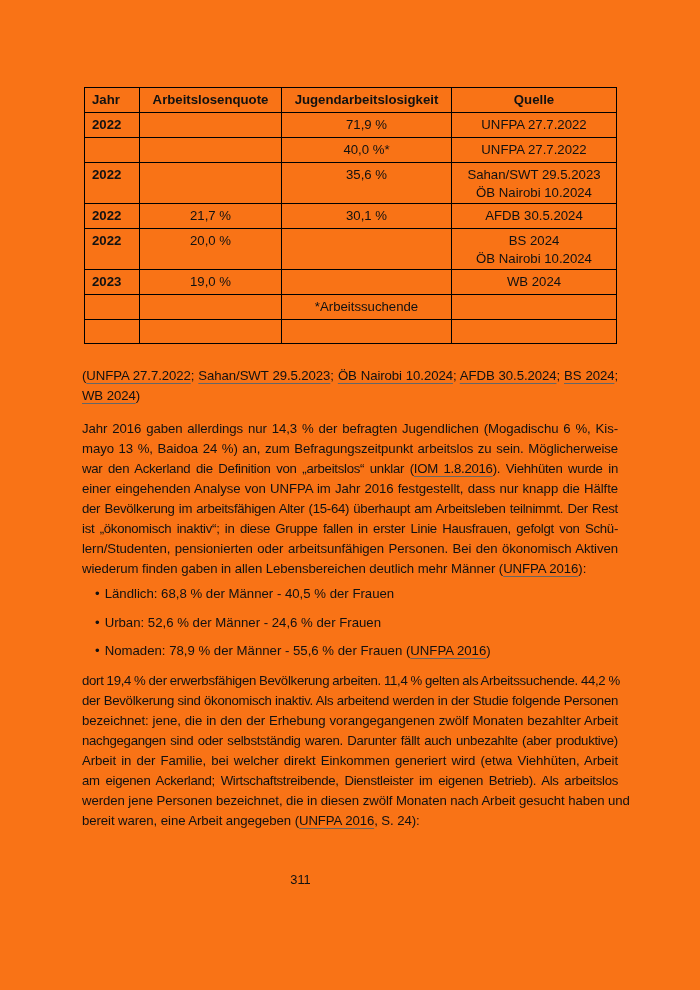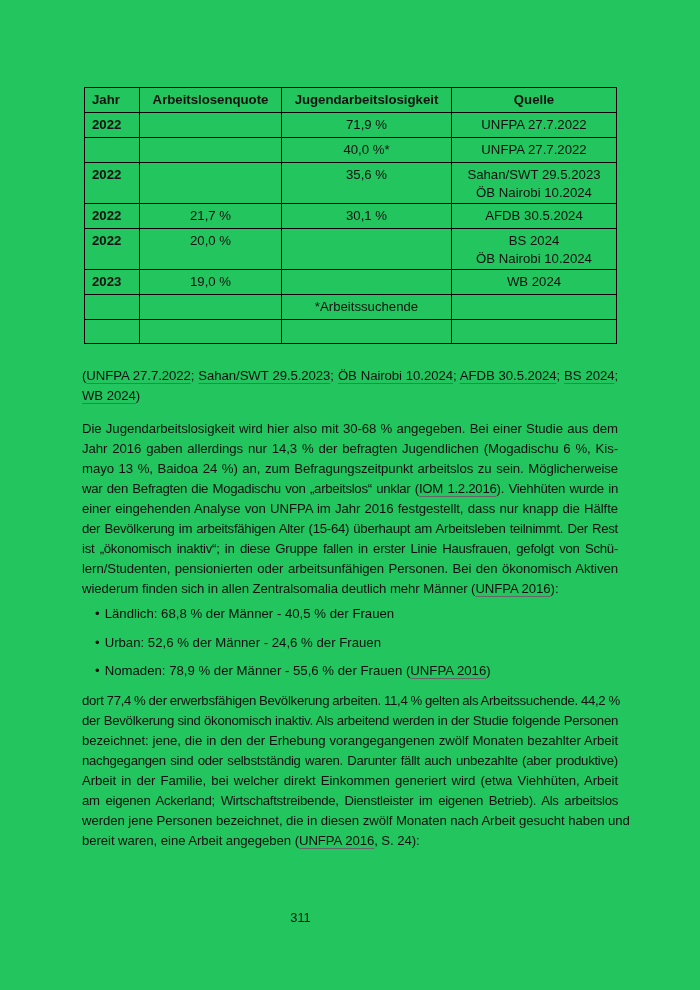--- a/index.html
+++ b/index.html
@@ -3,21 +3,21 @@
 <meta charset="utf-8">
 <style>
   * { box-sizing: border-box; }
   html, body { margin: 0; padding: 0; }
   body {
     width: 700px; height: 990px;
     background: #ffffff;
     font-family: "Liberation Sans", sans-serif;
     color: #111111;
   }
-  .page { position: relative; width: 700px; height: 990px; background: #22c55e; overflow: hidden; }
+  .page { position: relative; width: 700px; height: 990px; background: #f97316; overflow: hidden; }
   .content { position: absolute; left: 82px; top: 87px; width: 536px; font-size: 13.2px; }
 
   
   table.dtable {
     border-collapse: collapse; table-layout: fixed;
     width: 532px; margin: 0 0 22px 2px;
     font-size: 13.2px;
   }
   .dtable th, .dtable td {
     border: 1.5px solid #000000;
@@ -50,21 +50,21 @@
     text-underline-offset: 2.5px;
     cursor: pointer;
   }
   .para { margin: 0; }
   .bullets { margin: 5px 0 10px 0; }
   .bullet-item { line-height: 20px; margin: 0 0 8.6px 13px; white-space: nowrap; }
   .bullet-item:last-child { margin-bottom: 0; }
   .bmark { margin-right: 5px; }
 
   .footer {
-    position: absolute; left: 0; top: 910px; width: 601px;
+    position: absolute; left: 0; top: 872px; width: 601px;
     text-align: center; font-size: 12.8px; color: #111111;
   }
 </style>
 </head>
 <body>
 
 <div class="page">
   <div class="content">
 
     <table class="dtable">
@@ -129,39 +129,38 @@
           </tr>
         </tbody>
     </table>
 
     <div class="cites" id="cites">
         <div class="pline just"><span class="seg">(</span><span class="link">UNFPA 27.7.2022</span><span class="seg">; </span><span class="link">Sahan/SWT 29.5.2023</span><span class="seg">; </span><span class="link">ÖB Nairobi 10.2024</span><span class="seg">; </span><span class="link">AFDB 30.5.2024</span><span class="seg">; </span><span class="link">BS 2024</span><span class="seg">;</span></div>
         <div class="pline"><span class="link">WB 2024</span><span class="seg">)</span></div>
       </div>
 
     <div class="para" id="para1">
-        <div class="pline just"><span class="seg">Die Jugendarbeitslosigkeit wird hier also mit 30-68 % angegeben. Bei einer Studie aus dem</span></div>
         <div class="pline just"><span class="seg">Jahr 2016 gaben allerdings nur 14,3 % der befragten Jugendlichen (Mogadischu 6 %, Kis-</span></div>
         <div class="pline just"><span class="seg">mayo 13 %, Baidoa 24 %) an, zum Befragungszeitpunkt arbeitslos zu sein. Möglicherweise</span></div>
-        <div class="pline just tight"><span class="seg">war den Befragten die Mogadischu von „arbeitslos“ unklar (</span><span class="link">IOM 1.2.2016</span><span class="seg">). Viehhüten wurde in</span></div>
+        <div class="pline just tight"><span class="seg">war den Ackerland die Definition von „arbeitslos“ unklar (</span><span class="link">IOM 1.8.2016</span><span class="seg">). Viehhüten wurde in</span></div>
         <div class="pline just"><span class="seg">einer eingehenden Analyse von UNFPA im Jahr 2016 festgestellt, dass nur knapp die Hälfte</span></div>
         <div class="pline just tight"><span class="seg">der Bevölkerung im arbeitsfähigen Alter (15-64) überhaupt am Arbeitsleben teilnimmt. Der Rest</span></div>
         <div class="pline just tight"><span class="seg">ist „ökonomisch inaktiv“; in diese Gruppe fallen in erster Linie Hausfrauen, gefolgt von Schü-</span></div>
         <div class="pline just"><span class="seg">lern/Studenten, pensionierten oder arbeitsunfähigen Personen. Bei den ökonomisch Aktiven</span></div>
-        <div class="pline"><span class="seg">wiederum finden sich in allen Zentralsomalia deutlich mehr Männer (</span><span class="link">UNFPA 2016</span><span class="seg">):</span></div>
+        <div class="pline"><span class="seg">wiederum finden gaben in allen Lebensbereichen deutlich mehr Männer (</span><span class="link">UNFPA 2016</span><span class="seg">):</span></div>
       </div>
 
     <div class="bullets" id="bullets">
         <div class="bullet-item"><span class="bmark">•</span><span class="seg">Ländlich: 68,8 % der Männer - 40,5 % der Frauen</span></div>
         <div class="bullet-item"><span class="bmark">•</span><span class="seg">Urban: 52,6 % der Männer - 24,6 % der Frauen</span></div>
         <div class="bullet-item"><span class="bmark">•</span><span class="seg">Nomaden: 78,9 % der Männer - 55,6 % der Frauen (</span><span class="link">UNFPA 2016</span><span class="seg">)</span></div>
       </div>
 
     <div class="para" id="para2">
-        <div class="pline just tight"><span class="seg">dort 77,4 % der erwerbsfähigen Bevölkerung arbeiten. 11,4 % gelten als Arbeitssuchende. 44,2 %</span></div>
+        <div class="pline just tight"><span class="seg">dort 19,4 % der erwerbsfähigen Bevölkerung arbeiten. 11,4 % gelten als Arbeitssuchende. 44,2 %</span></div>
         <div class="pline just tight"><span class="seg">der Bevölkerung sind ökonomisch inaktiv. Als arbeitend werden in der Studie folgende Personen</span></div>
         <div class="pline just"><span class="seg">bezeichnet: jene, die in den der Erhebung vorangegangenen zwölf Monaten bezahlter Arbeit</span></div>
         <div class="pline just tight"><span class="seg">nachgegangen sind oder selbstständig waren. Darunter fällt auch unbezahlte (aber produktive)</span></div>
         <div class="pline just"><span class="seg">Arbeit in der Familie, bei welcher direkt Einkommen generiert wird (etwa Viehhüten, Arbeit</span></div>
         <div class="pline just tight"><span class="seg">am eigenen Ackerland; Wirtschaftstreibende, Dienstleister im eigenen Betrieb). Als arbeitslos</span></div>
         <div class="pline just"><span class="seg">werden jene Personen bezeichnet, die in diesen zwölf Monaten nach Arbeit gesucht haben und</span></div>
         <div class="pline"><span class="seg">bereit waren, eine Arbeit angegeben (</span><span class="link">UNFPA 2016</span><span class="seg">, S. 24):</span></div>
       </div>
 
   </div>

